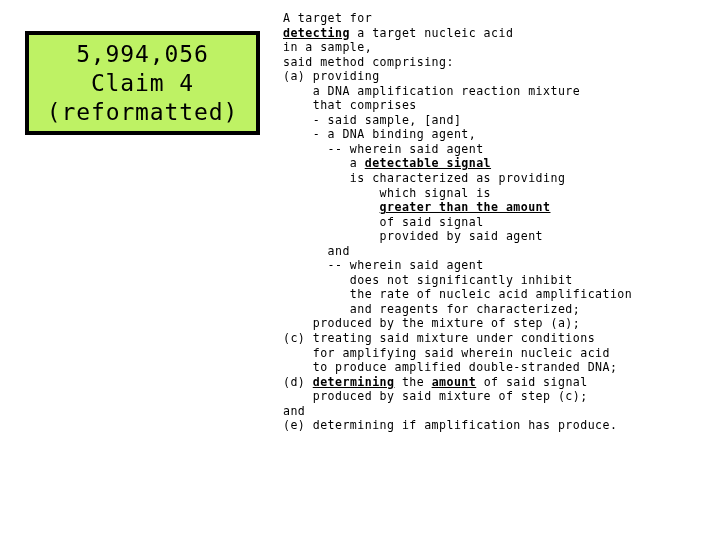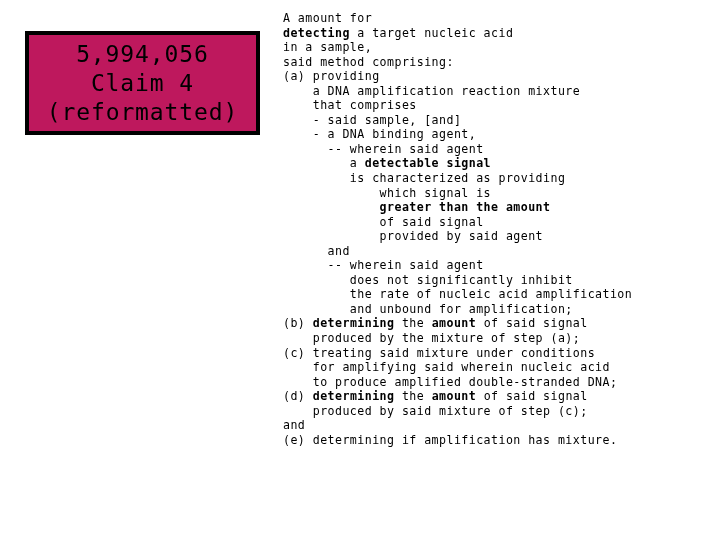--- a/index.html
+++ b/index.html
@@ -23,21 +23,21 @@
     left: 25px;
     top: 31px;
     width: 235px;
     height: 104px;
     border: 4px solid #000000;
     box-sizing: border-box;
     display: flex;
     flex-direction: column;
     justify-content: center;
     align-items: center;
-    background: #be185d;
+    background: #bef264;
   }
   #title-box .tline {
     font-family: "DejaVu Sans Mono", "Liberation Mono", monospace;
     font-size: 23px;
     line-height: 29px;
     letter-spacing: 0.9px;
     white-space: pre;
     text-align: center;
     color: #000000;
   }
@@ -53,55 +53,55 @@
     line-height: 14.55px;
     letter-spacing: 0.45px;
     color: #000000;
   }
   #claim-text .cline {
     white-space: pre;
     min-height: 14.55px;
   }
   #claim-text .b {
     font-weight: bold;
+    text-decoration: underline;
   }
 </style>
 </head>
 <body>
 
 <div id="title-box">
   <div class="tline">5,994,056</div>
   <div class="tline">Claim 4</div>
   <div class="tline">(reformatted)</div>
 </div>
 
 <div id="claim-text">
-    <div class="cline"><span>A amount for</span></div>
+    <div class="cline"><span>A target for</span></div>
     <div class="cline"><span class="b">detecting</span><span> a target nucleic acid</span></div>
     <div class="cline"><span>in a sample,</span></div>
     <div class="cline"><span>said method comprising:</span></div>
     <div class="cline"><span>(a) providing</span></div>
     <div class="cline"><span>    a DNA amplification reaction mixture</span></div>
     <div class="cline"><span>    that comprises</span></div>
     <div class="cline"><span>    - said sample, [and]</span></div>
     <div class="cline"><span>    - a DNA binding agent,</span></div>
     <div class="cline"><span>      -- wherein said agent</span></div>
     <div class="cline"><span>         a </span><span class="b">detectable signal</span></div>
     <div class="cline"><span>         is characterized as providing</span></div>
     <div class="cline"><span>             which signal is</span></div>
     <div class="cline"><span>             </span><span class="b">greater than the amount</span></div>
     <div class="cline"><span>             of said signal</span></div>
     <div class="cline"><span>             provided by said agent</span></div>
     <div class="cline"><span>      and</span></div>
     <div class="cline"><span>      -- wherein said agent</span></div>
     <div class="cline"><span>         does not significantly inhibit</span></div>
     <div class="cline"><span>         the rate of nucleic acid amplification</span></div>
-    <div class="cline"><span>         and unbound for amplification;</span></div>
-    <div class="cline"><span>(b) </span><span class="b">determining</span><span> the </span><span class="b">amount</span><span> of said signal</span></div>
+    <div class="cline"><span>         and reagents for characterized;</span></div>
     <div class="cline"><span>    produced by the mixture of step (a);</span></div>
     <div class="cline"><span>(c) treating said mixture under conditions</span></div>
     <div class="cline"><span>    for amplifying said wherein nucleic acid</span></div>
     <div class="cline"><span>    to produce amplified double-stranded DNA;</span></div>
     <div class="cline"><span>(d) </span><span class="b">determining</span><span> the </span><span class="b">amount</span><span> of said signal</span></div>
     <div class="cline"><span>    produced by said mixture of step (c);</span></div>
     <div class="cline"><span>and</span></div>
-    <div class="cline"><span>(e) determining if amplification has mixture.</span></div>
+    <div class="cline"><span>(e) determining if amplification has produce.</span></div>
   </div>
 
 </body></html>

